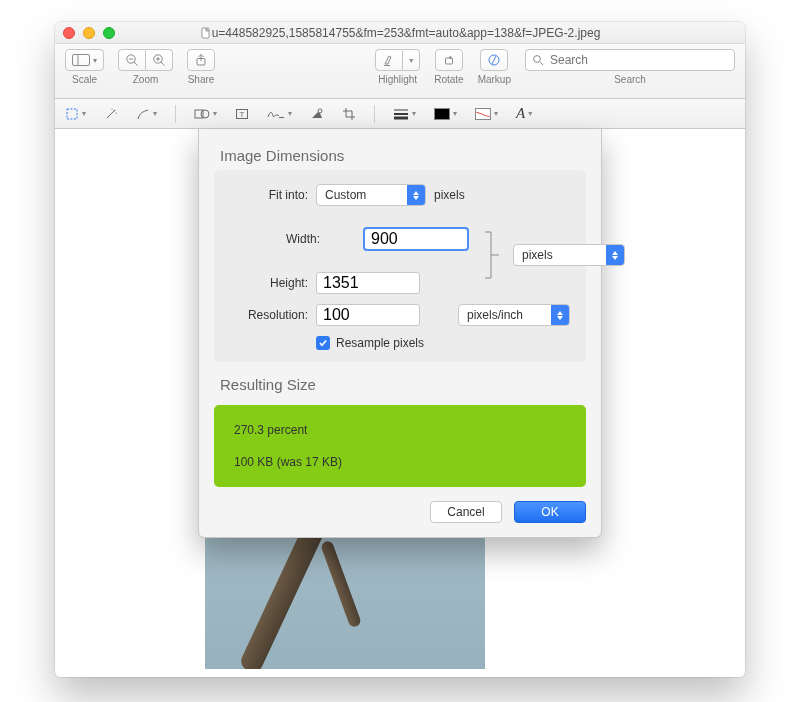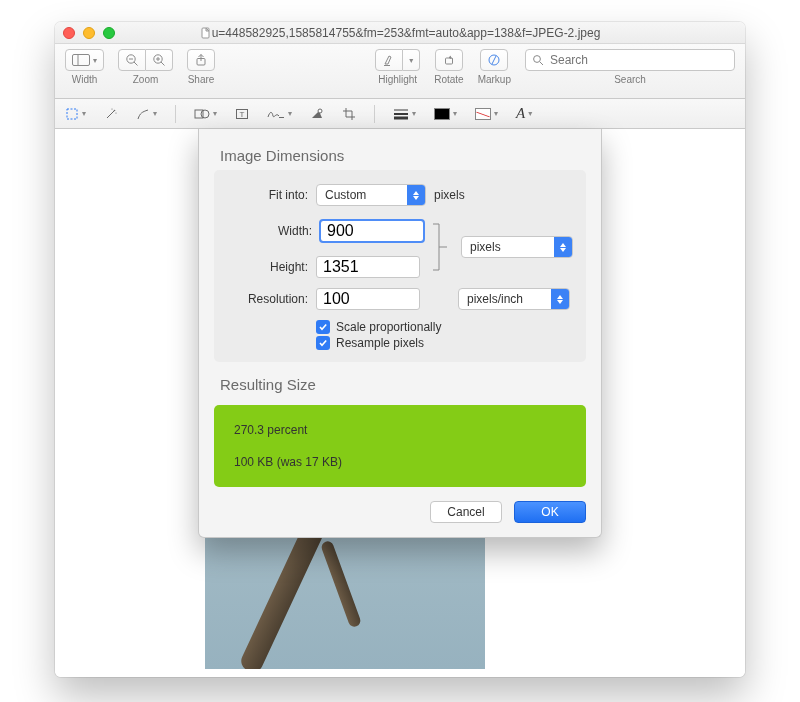--- a/index.html
+++ b/index.html
@@ -97,21 +97,21 @@
     <div class="tb-group">
       <div class="tb-buttons">
         <div class="tb-btn lone">
           <svg width="18" height="12" viewBox="0 0 18 12">
               <rect x="0.5" y="0.5" width="17" height="11" rx="1.5" fill="none" stroke="#8a8a8a"></rect>
               <line x1="6" y1="0.5" x2="6" y2="11.5" stroke="#8a8a8a"></line>
             </svg>
           <span class="caret" style="font-size:8px;margin-left:3px;color:#8a8a8a;">▾</span>
         </div>
       </div>
-      <div class="tb-label">Width</div>
+      <div class="tb-label">Scale</div>
     </div>
 
     <div class="tb-group">
       <div class="tb-buttons">
         <div class="tb-btn first">
           <svg width="14" height="14" viewBox="0 0 14 14">
               <circle cx="6" cy="6" r="4.2" fill="none" stroke="#8a8a8a"></circle>
               <line x1="9" y1="9" x2="12.5" y2="12.5" stroke="#8a8a8a"></line>
               <line x1="4" y1="6" x2="8" y2="6" stroke="#8a8a8a"></line>
             </svg>
@@ -289,21 +289,21 @@
             <div class="rlabel">Fit into:</div>
             <div class="mac-select" style="min-width:110px;">
               <span>Custom</span>
               <span class="arrows"></span>
             </div>
             <span class="unit">pixels</span>
           </div>
 
           <div class="dims">
             <div class="dims-left">
-              <div class="row" style="margin:4px;">
+              <div class="row" style="margin:12px;gap:36px;">
                 <div class="rlabel">Width:</div>
                 <input class="num-input focused" value="900" style="">
               </div>
               <div class="row" style="margin:0;">
                 <div class="rlabel">Height:</div>
                 <input class="num-input" value="1351" style="">
               </div>
             </div>
             <div class="bracket-col">
               <svg width="18" height="54" viewBox="0 0 18 54">
@@ -329,28 +329,20 @@
               <span class="arrows"></span>
             </div>
           </div>
 
           <div class="check-row">
             <span class="mac-check">
               <svg width="10" height="10" viewBox="0 0 10 10">
                   <polyline points="2,5 4,7.2 8.2,2.5" fill="none" stroke="#fff" stroke-width="1.6"></polyline>
                 </svg>
             </span>
-            <span>Scale proportionally</span>
-          </div>
-          <div class="check-row">
-            <span class="mac-check">
-              <svg width="10" height="10" viewBox="0 0 10 10">
-                  <polyline points="2,5 4,7.2 8.2,2.5" fill="none" stroke="#fff" stroke-width="1.6"></polyline>
-                </svg>
-            </span>
             <span>Resample pixels</span>
           </div>
         </div>
 
         <div class="section-title" style="margin-top:14px;">Resulting Size</div>
         <div class="result-panel">
           <div class="result-line">270.3 percent</div>
           <div class="result-line">100 KB (was 17 KB)</div>
         </div>
 

